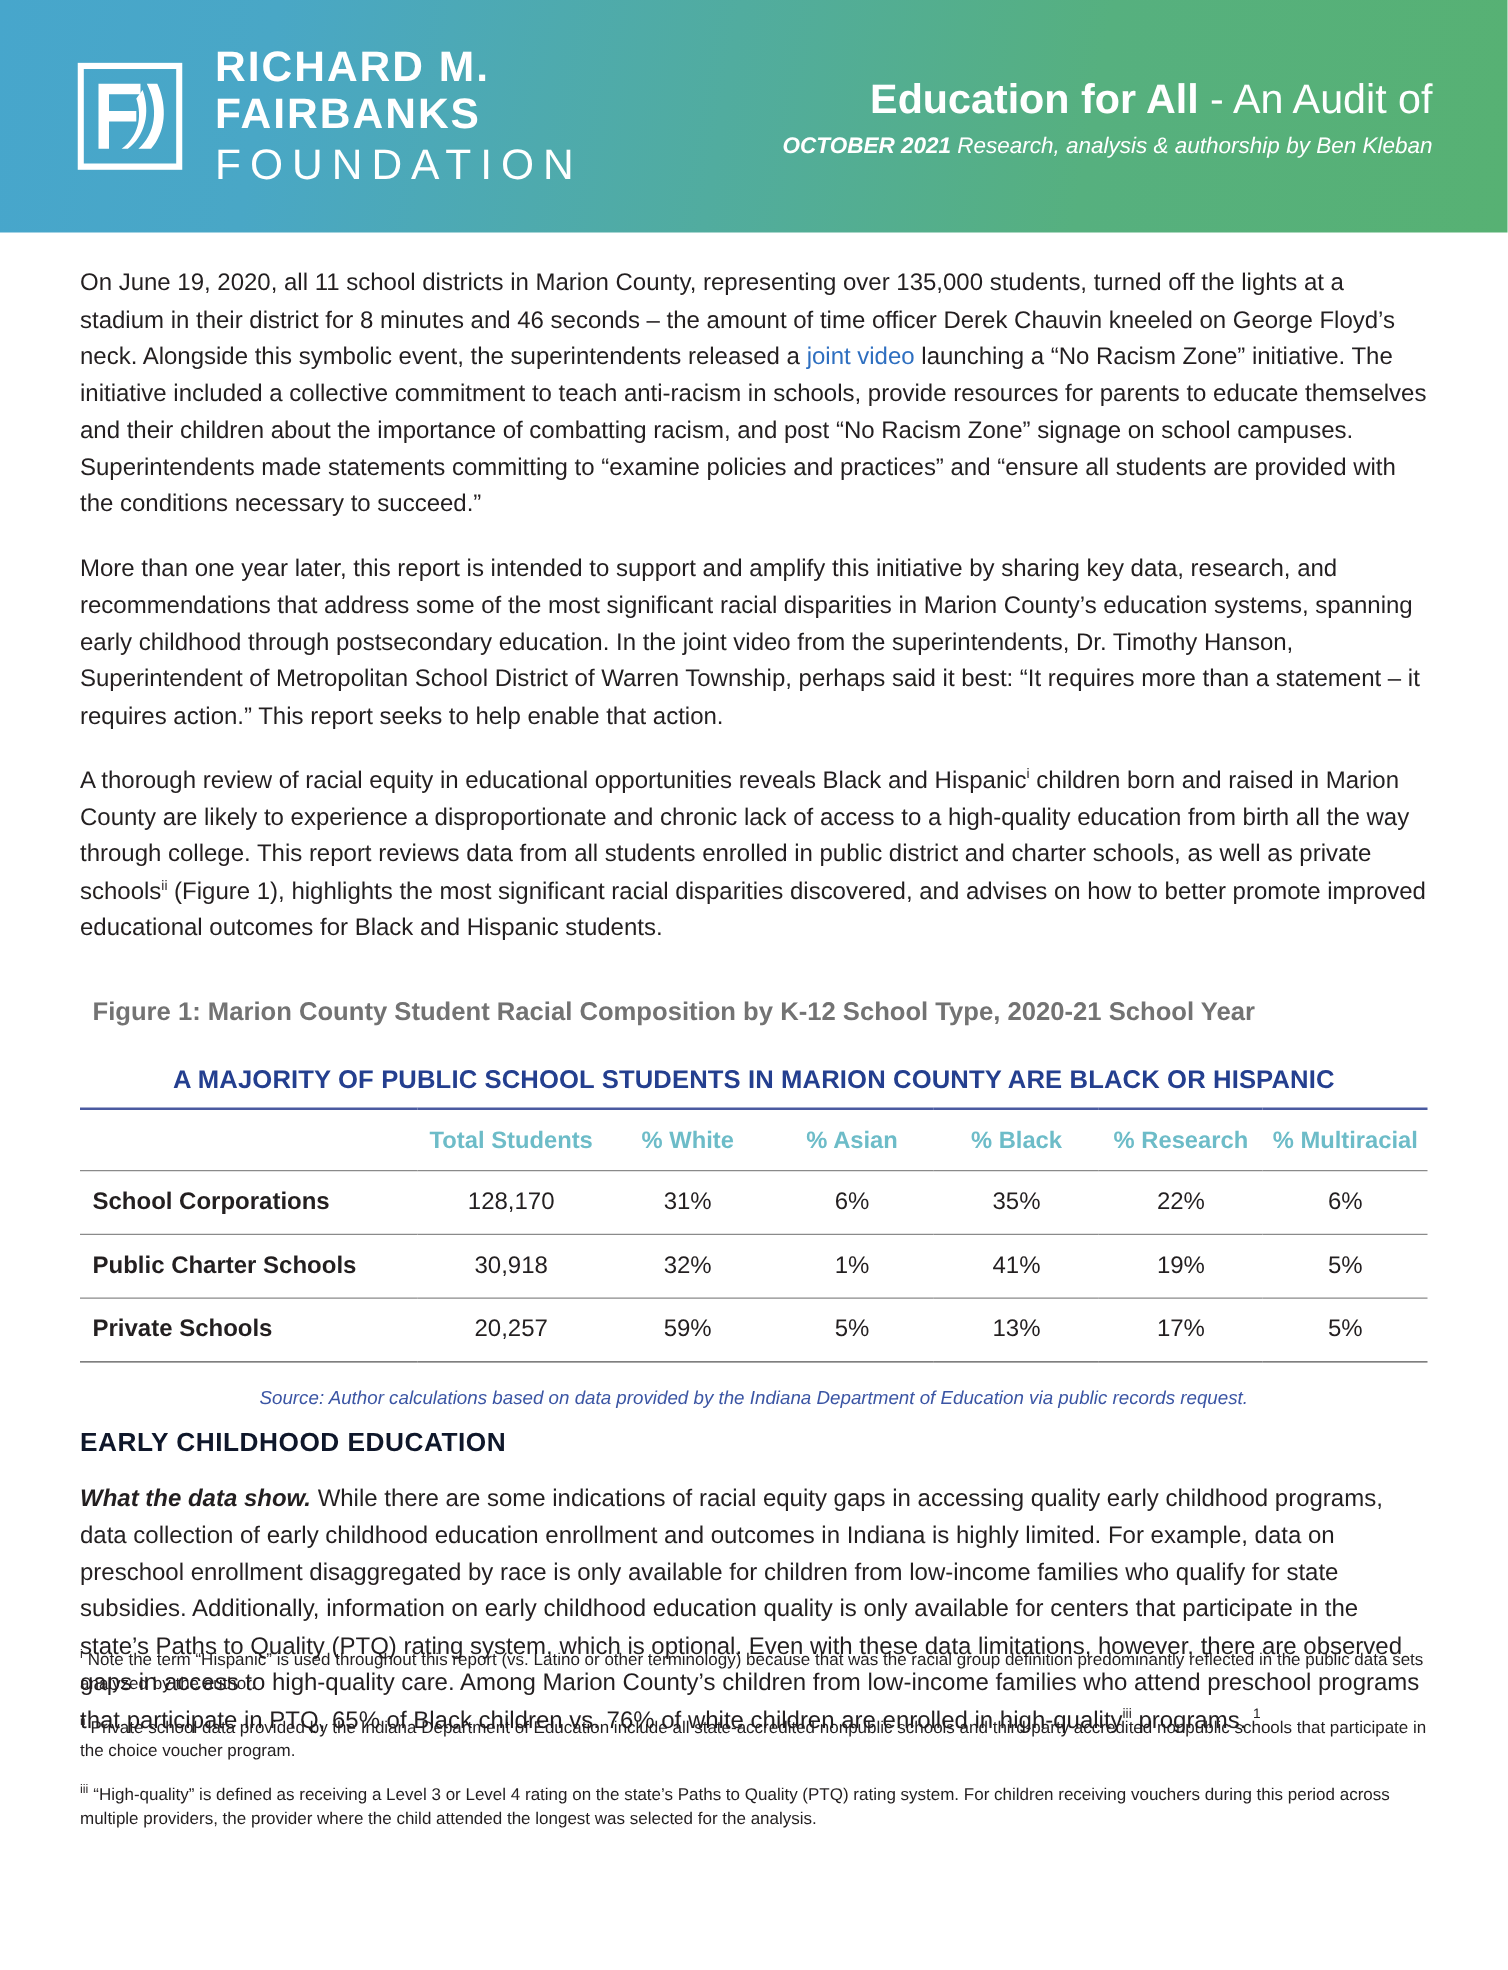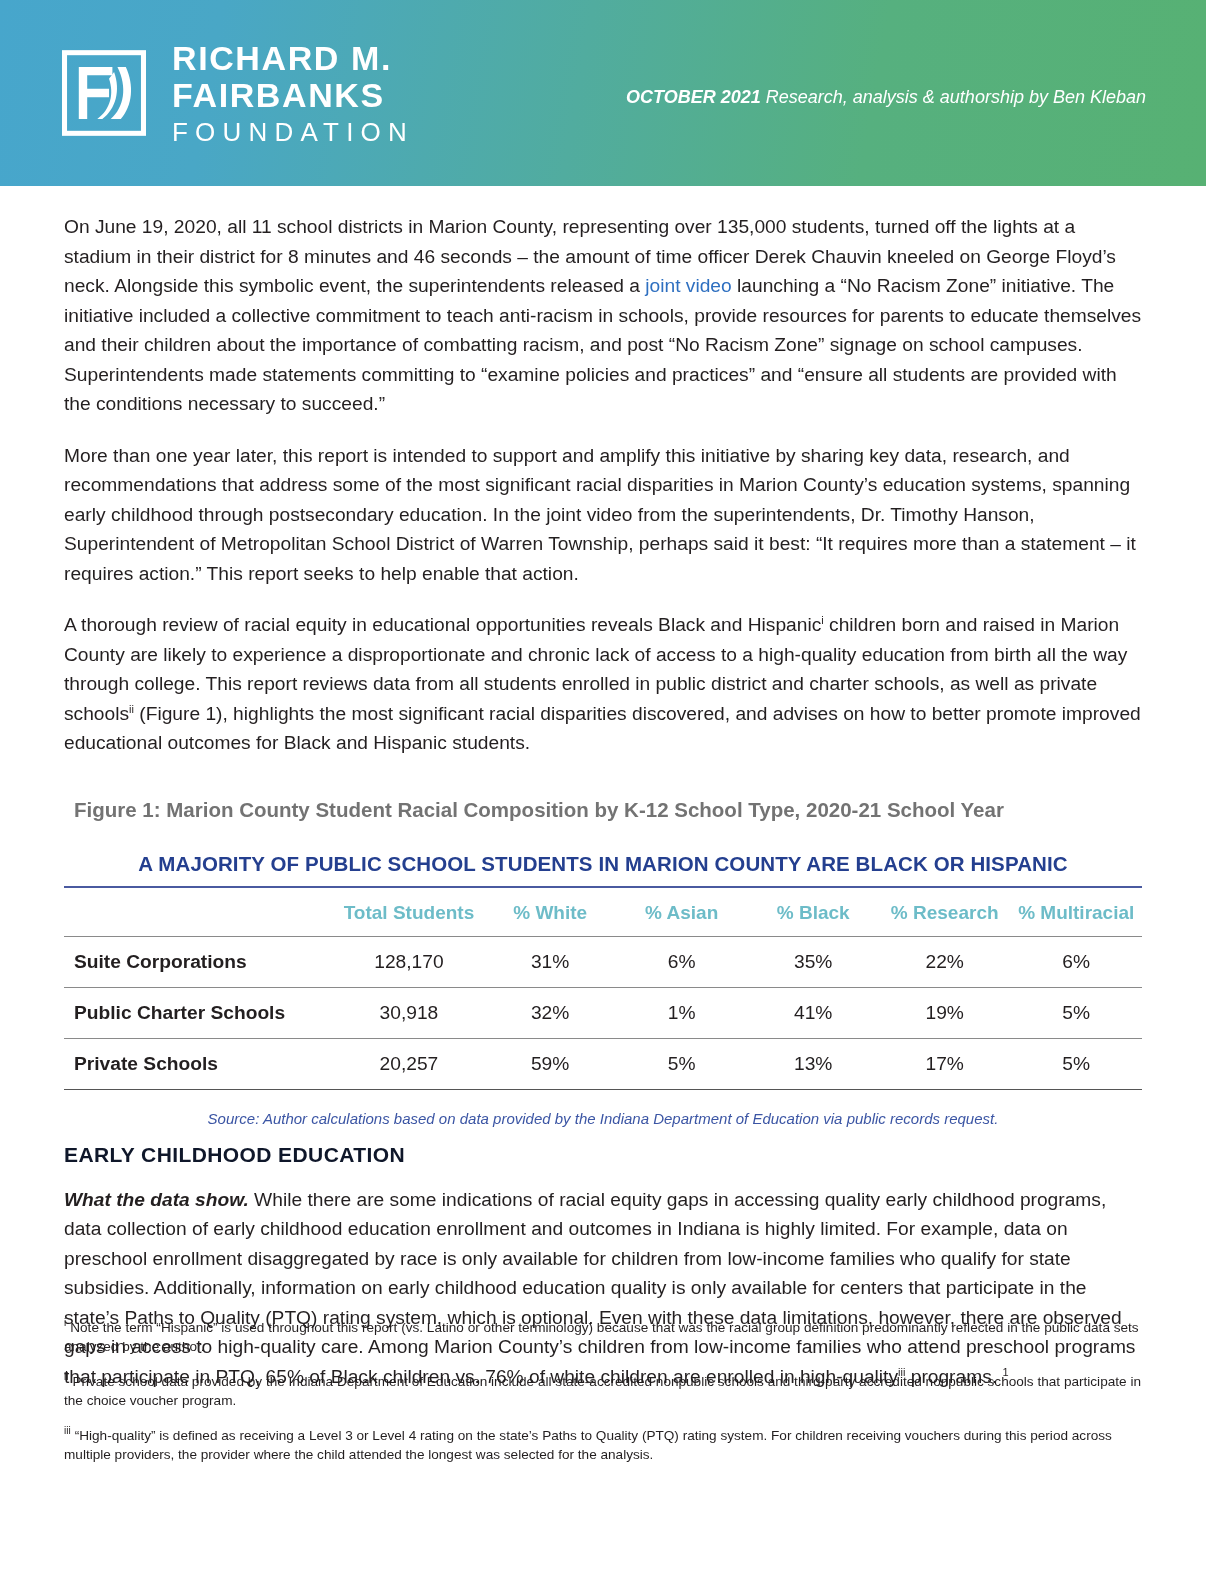--- a/index.html
+++ b/index.html
@@ -46,21 +46,21 @@
     color: #ffffff;
     line-height: 1;
   }
   .brand-line1, .brand-line2 {
     font-size: 34px;
     font-weight: 700;
     letter-spacing: 1.6px;
   }
   .brand-line2 { margin-top: 3px; }
   .brand-line3 {
-    font-size: 26px;
+    font-size: 34px;
     font-weight: 400;
     letter-spacing: 7.2px;
     margin-top: 7px;
   }
   .header-title {
     flex: 1 1 auto;
     text-align: right;
     color: #ffffff;
     padding-left: 40px;
   }
@@ -246,20 +246,21 @@
           <path d="M48 82 C 64 70, 70 48, 62 26 L 56 34 C 62 52, 58 70, 42 82 Z" fill="#ffffff"></path>
         </svg>
       </div>
       <div class="brand-text">
         <div class="brand-line1">RICHARD M.</div>
         <div class="brand-line2">FAIRBANKS</div>
         <div class="brand-line3">FOUNDATION</div>
       </div>
     </div>
     <div class="header-title">
+      <div class="ht-line"><span class="ht-strong">Education for All</span><span> - An Audit of</span></div>
       <div class="ht-sub"><b>OCTOBER 2021</b><span> Research, analysis &amp; authorship by Ben Kleban</span></div>
     </div>
   </div>
 
   <div class="content">
 
     <p class="body-par"><span>On June 19, 2020, all 11 school districts in Marion County, representing over 135,000 students, turned off the lights at a stadium in their district for 8 minutes and 46 seconds – the amount of time officer Derek Chauvin kneeled on George Floyd’s neck.  Alongside this symbolic event, the superintendents released a </span><a class="inline-link" href="#">joint video</a><span> launching a “No Racism Zone” initiative.  The initiative included a collective commitment to teach anti-racism in schools, provide resources for parents to educate themselves and their children about the importance of combatting racism, and post “No Racism Zone” signage on school campuses.  Superintendents made statements committing to “examine policies and practices” and “ensure all students are provided with the conditions necessary to succeed.”</span></p>
 
     <p class="body-par">More than one year later, this report is intended to support and amplify this initiative by sharing key data, research, and recommendations that address some of the most significant racial disparities in Marion County’s education systems, spanning early childhood through postsecondary education.  In the joint video from the superintendents, Dr. Timothy Hanson, Superintendent of Metropolitan School District of Warren Township, perhaps said it best: “It requires more than a statement – it requires action.”  This report seeks to help enable that action.</p>
 
@@ -285,21 +286,21 @@
             <th>Total Students</th>
             <th>% White</th>
             <th>% Asian</th>
             <th>% Black</th>
             <th>% Research</th>
             <th>% Multiracial</th>
           </tr>
         </thead>
         <tbody>
           <tr>
-            <td class="rowhead">Suite Corporations</td>
+            <td class="rowhead">School Corporations</td>
             <td>128,170</td>
             <td>31%</td>
             <td>6%</td>
             <td>35%</td>
             <td>22%</td>
             <td>6%</td>
           </tr>
           <tr>
             <td class="rowhead">Public Charter Schools</td>
             <td>30,918</td>

